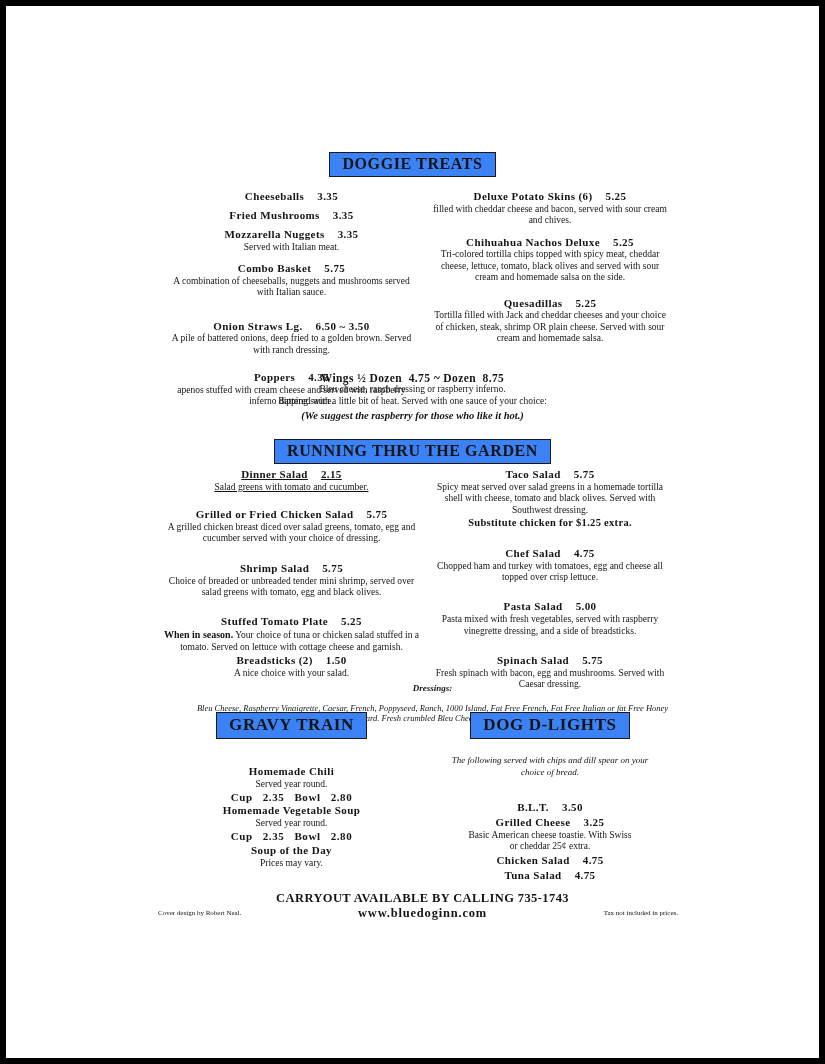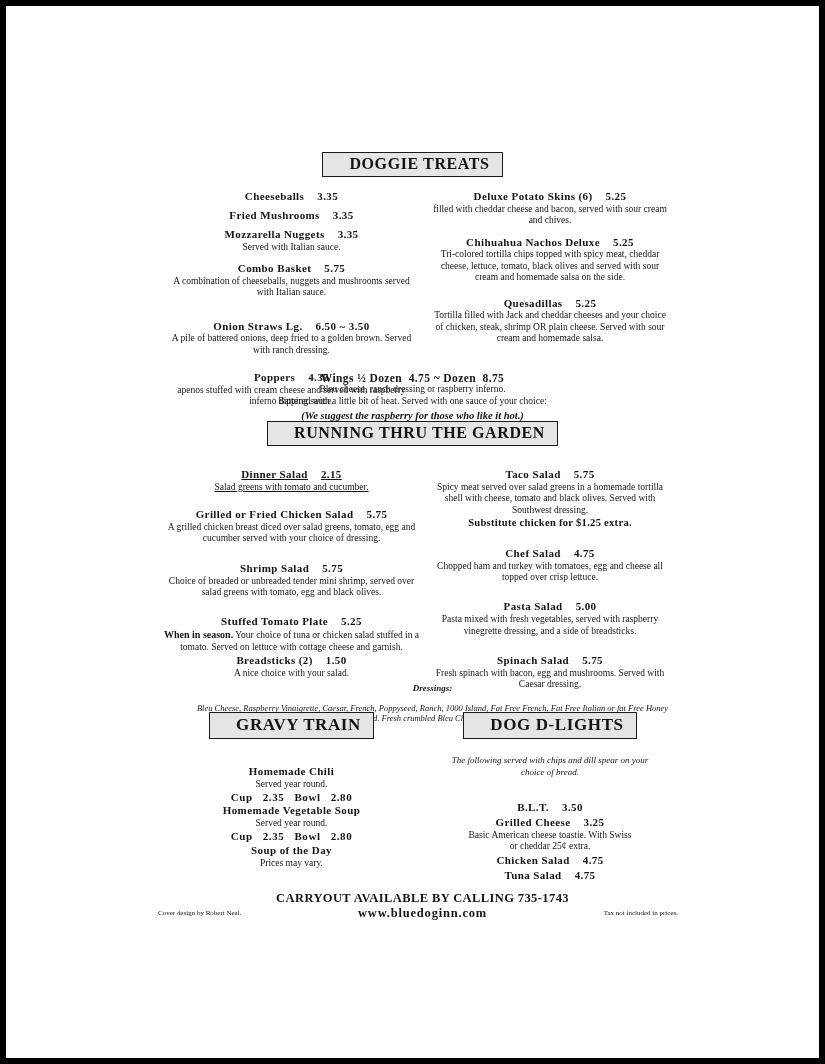--- a/index.html
+++ b/index.html
@@ -12,25 +12,25 @@
     position: absolute;
     top: 6px; left: 6px; right: 6px; bottom: 6px;
     background: #fff;
     color: #141414;
     font-family: "Liberation Serif", "DejaVu Serif", serif;
   }
   .centered-row { position: absolute; left: 0; right: 0; text-align: center; }
   .boxed-title {
     display: inline-block;
     border: 1px solid #1a1a1a;
-    padding: 2px 12px 3px 26px;
+    padding: 2px 12px 3px 12px;
     font-size: 16px;
     font-weight: bold;
     letter-spacing: 0.6px;
-    background: #e5e5e5;
+    background: #3b82f6;
   }
   .cols {
     position: absolute;
     left: 158px;
     width: 505px;
     display: flex;
     justify-content: space-between;
   }
   .col-l { width: 255px; }
   .col-r { width: 238px; }
@@ -93,21 +93,21 @@
       <div class="item" style="margin-bottom:4px;">
         <div class="name-line"><span>Cheeseballs</span><span class="price">3.35</span></div>
 
       </div>
       <div class="item" style="margin-bottom:4px;">
         <div class="name-line"><span>Fried Mushrooms</span><span class="price">3.35</span></div>
 
       </div>
       <div class="item">
         <div class="name-line"><span>Mozzarella Nuggets</span><span class="price">3.35</span></div>
-        <div class="desc">Served with Italian sauce.</div>
+        <div class="desc">Served with Italian meat.</div>
       </div>
       <div class="item">
         <div class="name-line"><span>Combo Basket</span><span class="price">5.75</span></div>
         <div class="desc">A combination of cheeseballs, nuggets and mushrooms served with Italian sauce.</div>
       </div>
       <div class="item" style="margin-top:20px;">
         <div class="name-line"><span>Onion Straws Lg.</span><span class="price">6.50 ~ 3.50</span></div>
         <div class="desc">A pile of battered onions, deep fried to a golden brown. Served with ranch dressing.</div>
       </div>
       <div class="item" style="margin-top:14px;">
@@ -131,21 +131,21 @@
     </div>
   </div>
 
   <div class="centered-row wings-block" style="top:366px;">
     <div class="wings-title">Wings ½ Dozen&nbsp;&nbsp;4.75 ~ Dozen&nbsp;&nbsp;8.75</div>
     <div class="wings-line">Bleu cheese, ranch dressing or raspberry inferno.</div>
     <div class="wings-line">Battered with a little bit of heat.  Served with one sauce of your choice:</div>
     <div class="wings-note">(We suggest the raspberry for those who like it hot.)</div>
   </div>
 
-  <div class="centered-row" style="top:415px;">
+  <div class="centered-row" style="top:433px;">
     <span class="boxed-title">RUNNING THRU THE GARDEN</span>
   </div>
 
   <div class="cols" style="top:461px;">
     <div class="col-l">
       <div class="item" style="margin-bottom:14px;text-decoration:underline;">
         <div class="name-line"><span>Dinner Salad</span><span class="price">2.15</span></div>
         <div class="desc">Salad greens with tomato and cucumber.</div>
       </div>
       <div class="item" style="margin-bottom:16px;">

